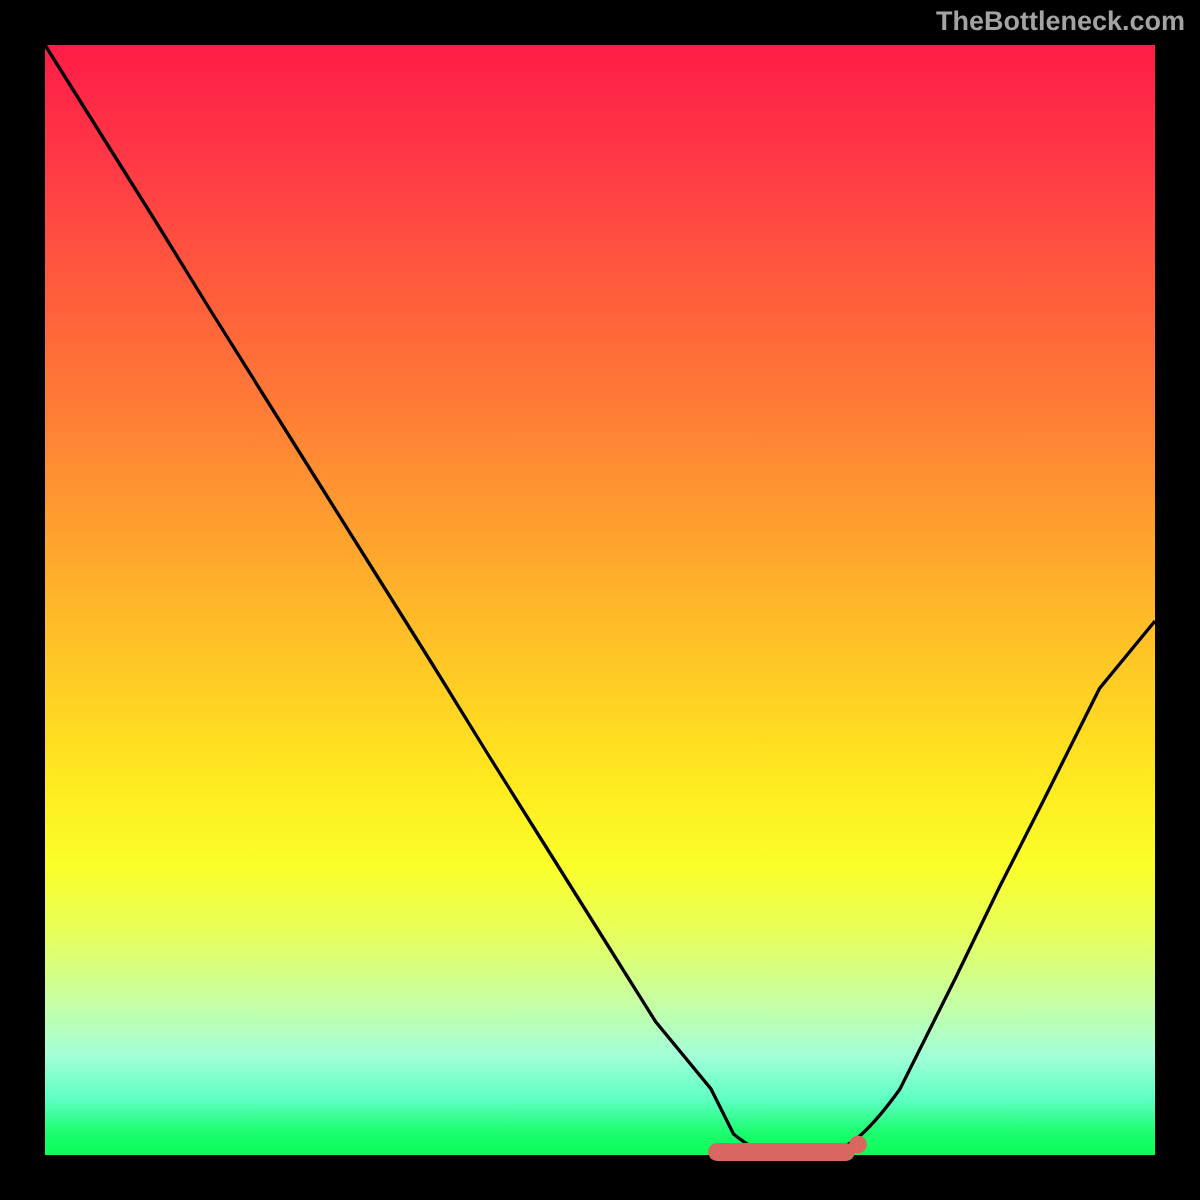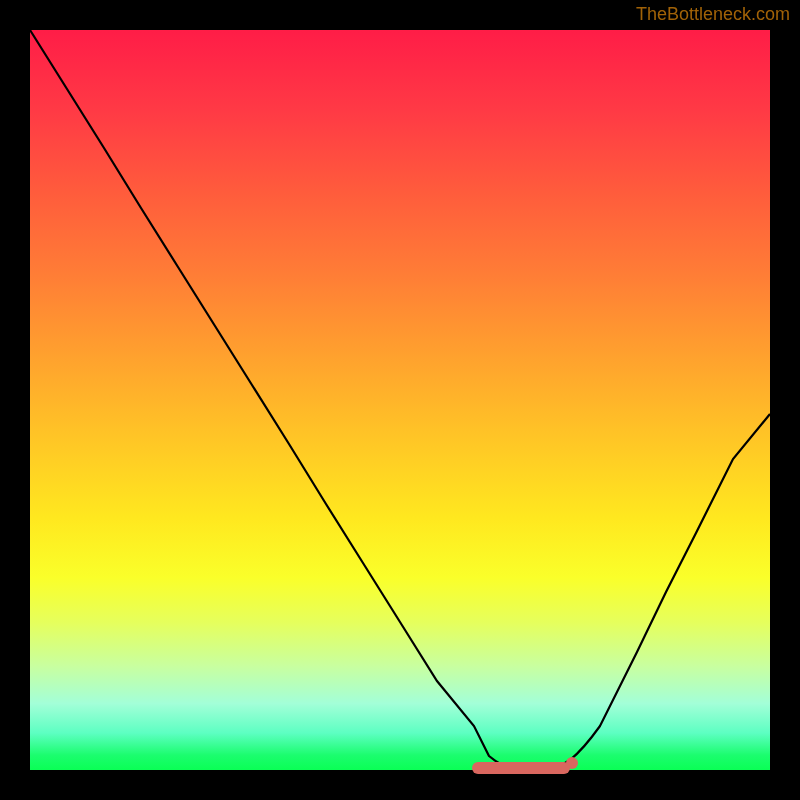--- a/index.html
+++ b/index.html
@@ -8,23 +8,23 @@
     height: 800px;
     background: #000000;
     position: relative;
     font-family: Arial, sans-serif;
     overflow: hidden;
   }
   .watermark {
     position: absolute;
     top: 4px;
     right: 10px;
-    color: #a16207;
+    color: #a3a3a3;
     font-size: 18px;
-    font-weight: normal;
+    font-weight: bold;
     z-index: 10;
   }
   .chart-area {
     position: absolute;
     left: 30px;
     top: 30px;
     width: 740px;
     height: 740px;
     background: linear-gradient(to bottom,
       #ff1d47 0%,

